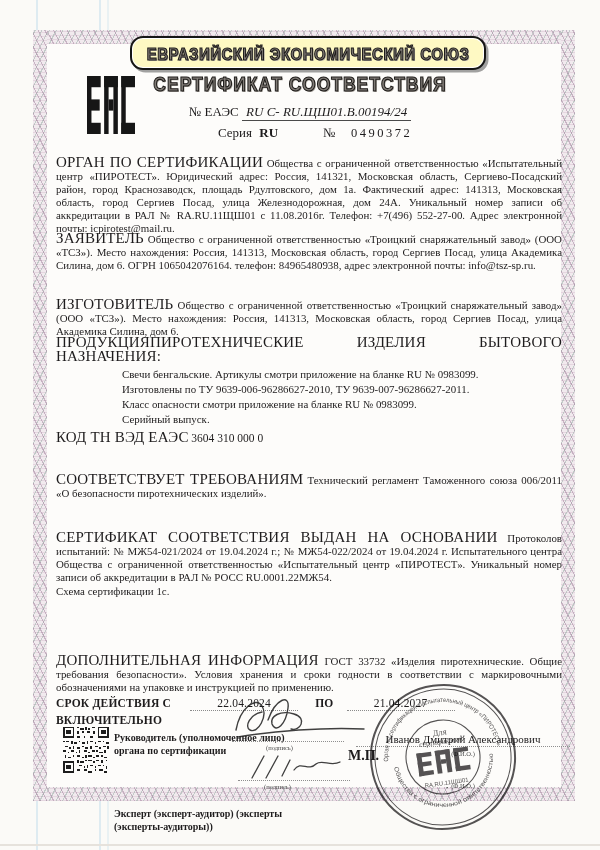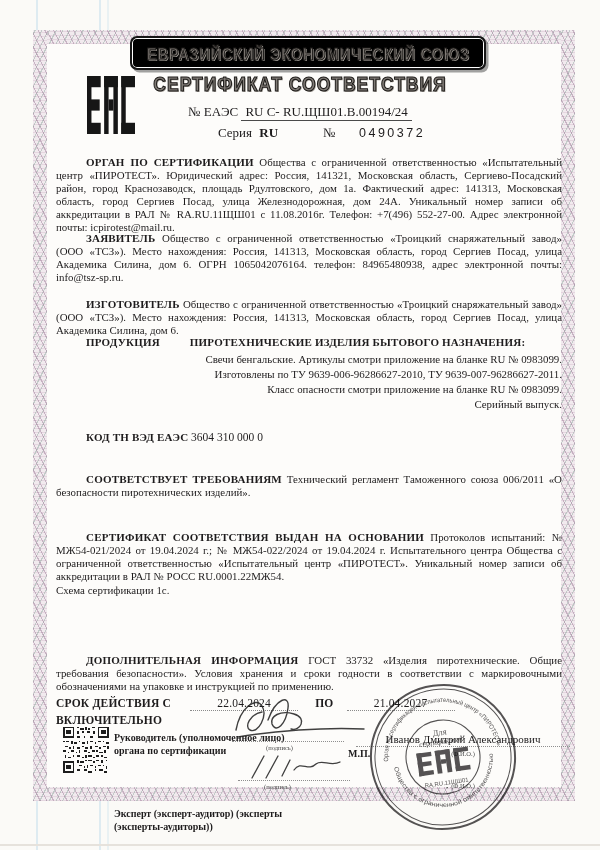--- a/index.html
+++ b/index.html
@@ -14,40 +14,40 @@
        background-image:
          repeating-linear-gradient(63deg, rgba(166,137,162,.55) 0 1px, transparent 1px 6px),
          repeating-linear-gradient(-63deg, rgba(139,166,156,.45) 0 1px, transparent 1px 6px),
          repeating-linear-gradient(0deg, rgba(199,168,189,.30) 0 1px, transparent 1px 4px);}
   .fr-top{left:0;top:0;right:0;height:14px;}
   .fr-bottom{left:0;bottom:0;right:0;height:14px;}
   .fr-left{left:0;top:0;bottom:0;width:14px;}
   .fr-right{right:0;top:0;bottom:0;width:14px;}
 
   
-  .banner{position:absolute;left:130px;top:36px;width:352px;height:30px;background:#000000;
-          border:2px solid #161616;border-radius:7px;box-shadow:2.5px 2.5px 0 rgba(70,70,70,.5), inset 0 0 0 1px #fff;
+  .banner{position:absolute;left:130px;top:36px;width:352px;height:30px;background:#fef9c3;
+          border:2px solid #161616;border-radius:13px;box-shadow:2.5px 2.5px 0 rgba(70,70,70,.5), inset 0 0 0 1px #fff;
           display:flex;align-items:center;justify-content:center;}
   .stamped{font-family:"Liberation Sans",sans-serif;font-weight:bold;color:#807b76;
            -webkit-text-stroke:1px #1d1b19;text-shadow:1px 1px 0 #aba69f;white-space:nowrap;}
   .banner .stamped{font-size:15px;letter-spacing:.5px;transform:scaleY(1.15);}
   .eac-big{position:absolute;left:87px;top:76px;width:48px;height:58px;}
   .doc-title{position:absolute;left:0;right:0;top:74px;text-align:center;}
   .doc-title .stamped{display:inline-block;font-size:17.5px;letter-spacing:1px;transform:scaleY(1.18);}
   .cert-no{position:absolute;left:0;right:0;top:104px;text-align:center;font-size:13px;}
-  .cert-no .num{border-bottom:1px solid #4a4a4a;padding:0 4px 1px;}
+  .cert-no .num{border-bottom:1px solid #4a4a4a;padding:0 4px 1px;font-style:italic;}
   .series-row{position:absolute;left:218px;top:125px;font-size:13px;}
   .series-row .ser-val{font-weight:bold;margin-left:4px;font-family:Liberation Serif, serif;}
   .series-row .blank-lbl{margin-left:42px;}
-  .series-row .blank-num{font-family:Liberation Sans, sans-serif;font-size:12.5px;letter-spacing:2.5px;margin-left:20px;}
+  .series-row .blank-num{font-family:Liberation Serif, serif;font-size:12.5px;letter-spacing:2.5px;margin-left:12px;}
 
   
   .sec{position:absolute;left:56px;width:506px;text-align:justify;font-size:10.9px;line-height:13px;}
-  .sec .lbl{font-weight:bold;font-size:11px;letter-spacing:.2px;margin-left:30px;}
-  .prod-lines{margin:3px 0 0 66px;text-align:right;line-height:15px;}
+  .sec .lbl{font-weight:normal;font-size:15px;letter-spacing:.2px;}
+  .prod-lines{margin:3px 0 0 66px;text-align:left;line-height:15px;}
   .scheme-line{margin-top:1px;text-align:left;}
 
   
   .validity{position:absolute;left:56px;top:697px;font-size:11.5px;font-weight:bold;letter-spacing:.2px;}
   .validity .dt{font-weight:normal;display:inline-block;width:108px;text-align:center;
                 border-bottom:1px dotted #8a8a8a;padding-bottom:1px;}
   .validity .po{margin:0 10px 0 14px;}
   .validity .incl{margin-top:3px;}
 
   
@@ -57,21 +57,21 @@
   .role-expert{top:808px;}
   .sig{position:absolute;}
   .sig-head{left:228px;top:690px;width:140px;height:54px;}
   .sig-expert{left:238px;top:752px;width:110px;height:30px;}
   .sig-line{position:absolute;border-bottom:1px dotted #8f8f8f;width:112px;height:0;}
   .sig-line1{left:232px;top:741px;}
   .sig-line2{left:238px;top:780px;}
   .tiny{position:absolute;font-size:6.5px;color:#4c4c4c;}
   .podp1{left:266px;top:744px;}
   .podp2{left:264px;top:783px;}
-  .mp{position:absolute;left:348px;top:748px;font-weight:bold;font-size:10px;}
+  .mp{position:absolute;left:348px;top:748px;font-weight:bold;font-size:14px;}
   .name{position:absolute;left:356px;width:214px;font-size:11px;text-align:center;
         border-bottom:1px dotted #8f8f8f;padding-bottom:1px;white-space:nowrap;}
   .name1{top:733px;}
   .name2{top:765px;}
   .fio{position:absolute;left:356px;width:214px;text-align:center;}
   .fio1{top:750px;}
   .fio2{top:782px;}
   .stamp{position:absolute;left:366px;top:680px;width:154px;height:154px;opacity:.82;mix-blend-mode:multiply;}
 </style>
 </head>

